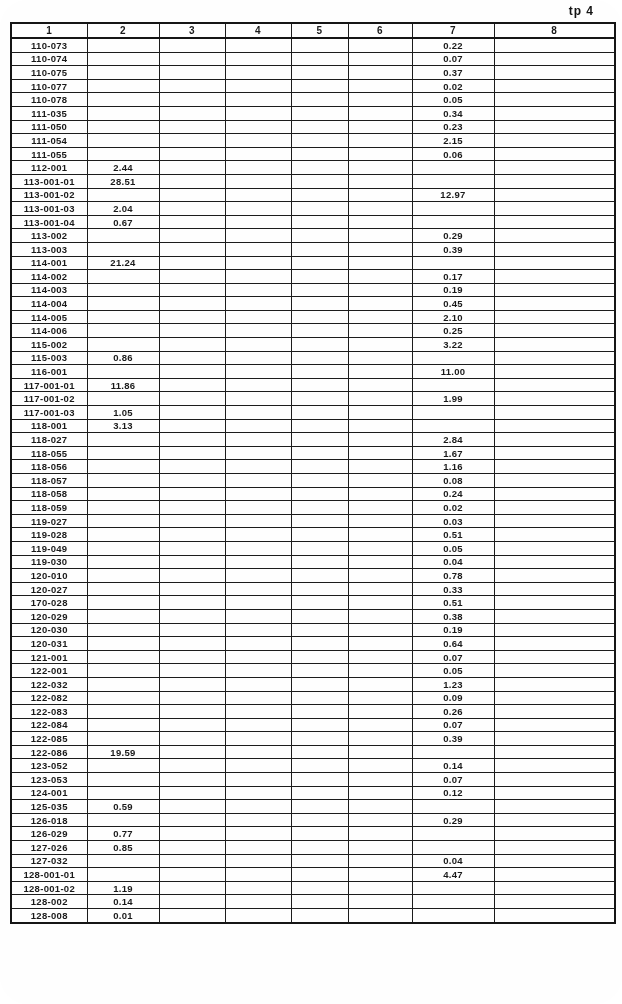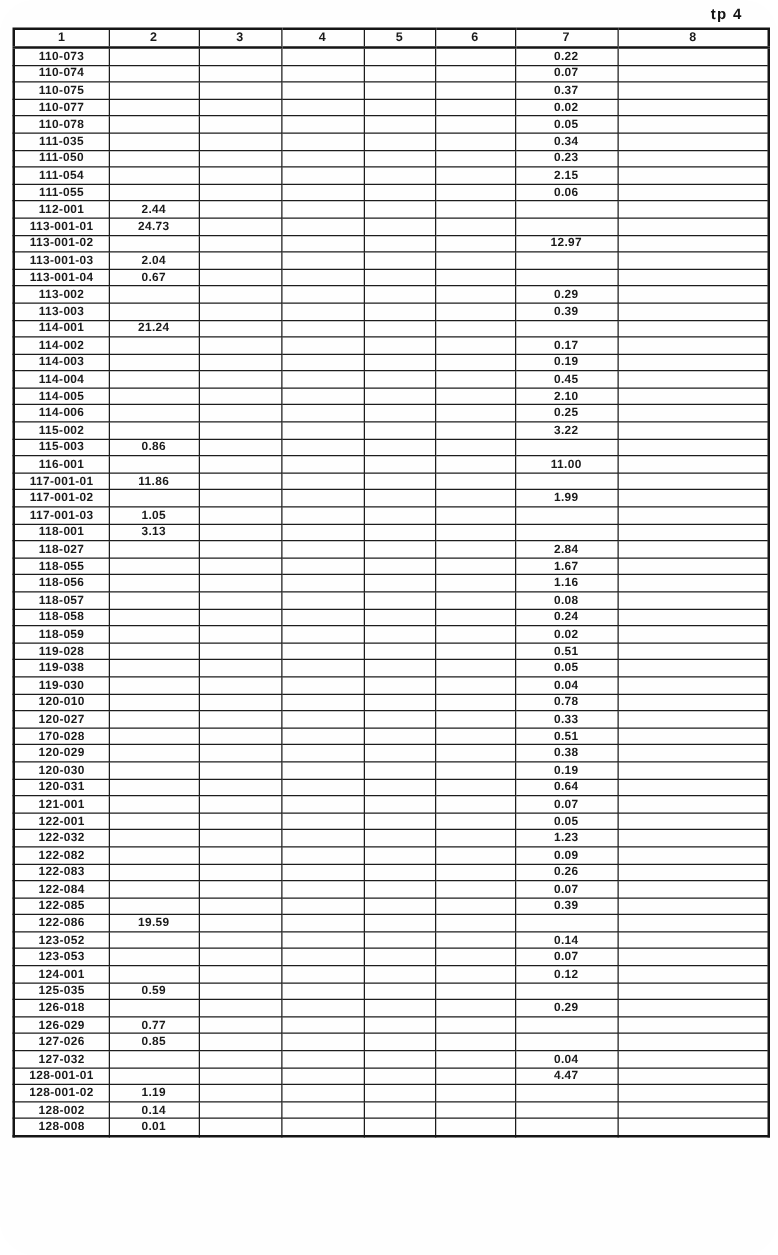--- a/index.html
+++ b/index.html
@@ -199,21 +199,21 @@
           <td>2.44</td>
           <td></td>
           <td></td>
           <td></td>
           <td></td>
           <td></td>
           <td></td>
         </tr>
         <tr>
           <td>113-001-01</td>
-          <td>24.73</td>
+          <td>28.51</td>
           <td></td>
           <td></td>
           <td></td>
           <td></td>
           <td></td>
           <td></td>
         </tr>
         <tr>
           <td>113-001-02</td>
           <td></td>
@@ -448,31 +448,41 @@
           <td>118-059</td>
           <td></td>
           <td></td>
           <td></td>
           <td></td>
           <td></td>
           <td>0.02</td>
           <td></td>
         </tr>
         <tr>
+          <td>119-027</td>
+          <td></td>
+          <td></td>
+          <td></td>
+          <td></td>
+          <td></td>
+          <td>0.03</td>
+          <td></td>
+        </tr>
+        <tr>
           <td>119-028</td>
           <td></td>
           <td></td>
           <td></td>
           <td></td>
           <td></td>
           <td>0.51</td>
           <td></td>
         </tr>
         <tr>
-          <td>119-038</td>
+          <td>119-049</td>
           <td></td>
           <td></td>
           <td></td>
           <td></td>
           <td></td>
           <td>0.05</td>
           <td></td>
         </tr>
         <tr>
           <td>119-030</td>

